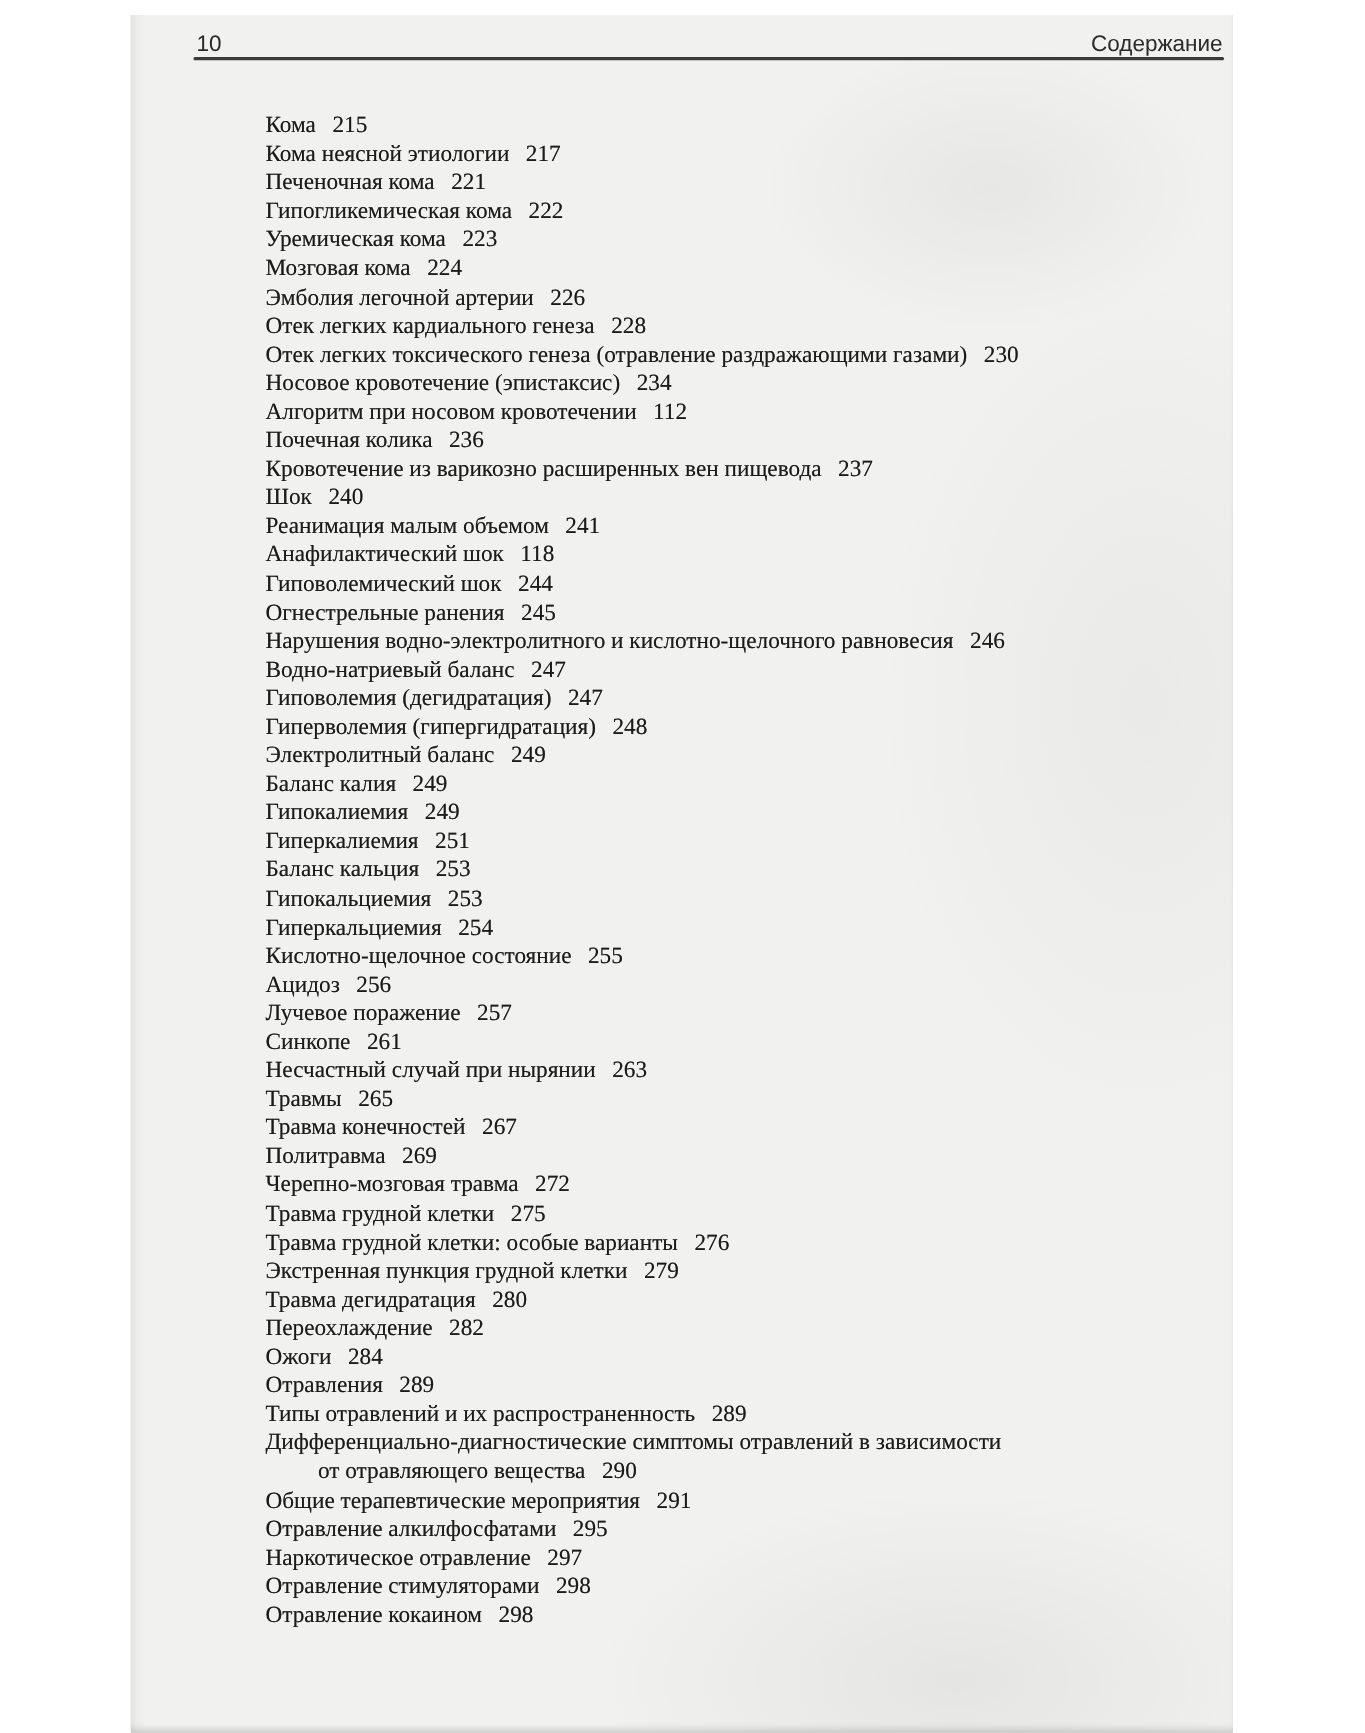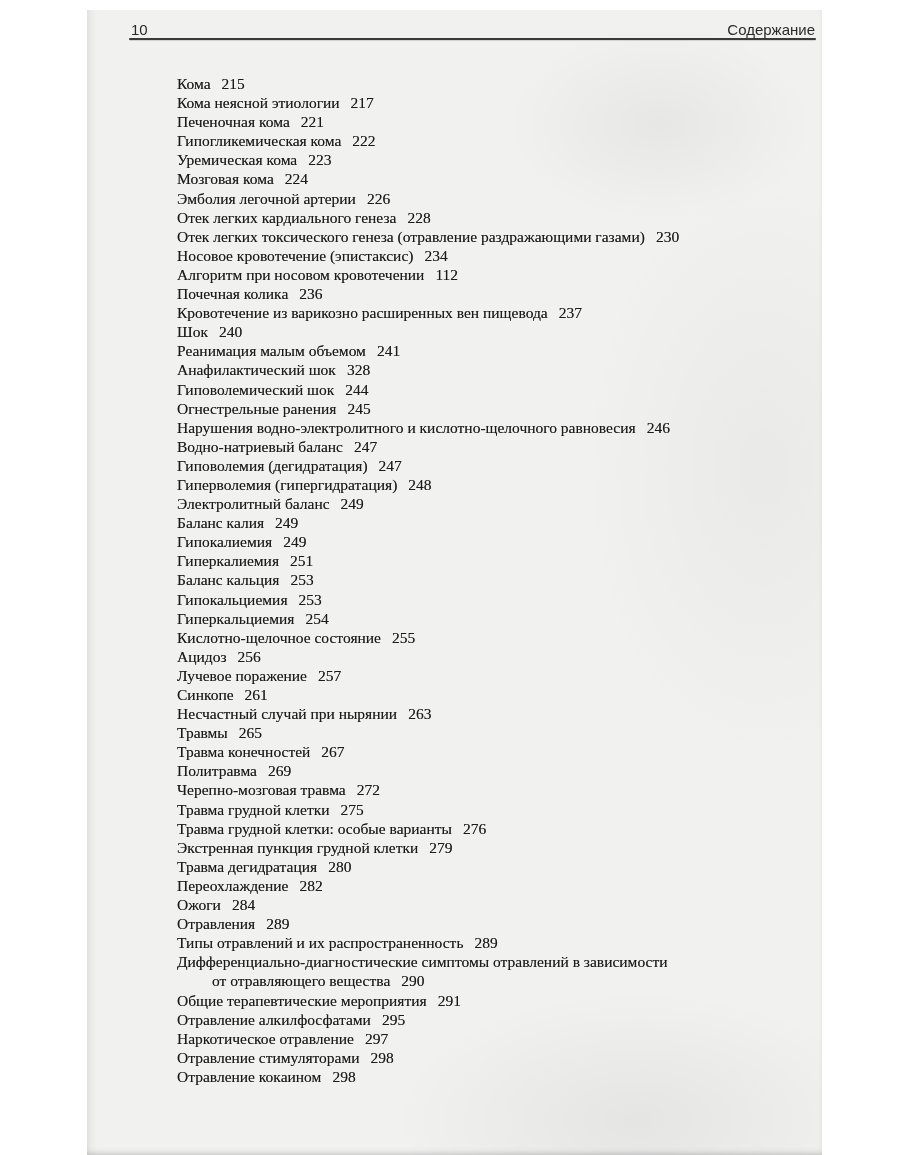--- a/index.html
+++ b/index.html
@@ -87,21 +87,21 @@
       <div class="toc-line"><span class="t">Мозговая кома</span><span class="pg">224</span></div>
       <div class="toc-line"><span class="t">Эмболия легочной артерии</span><span class="pg">226</span></div>
       <div class="toc-line"><span class="t">Отек легких кардиального генеза</span><span class="pg">228</span></div>
       <div class="toc-line"><span class="t">Отек легких токсического генеза (отравление раздражающими газами)</span><span class="pg">230</span></div>
       <div class="toc-line"><span class="t">Носовое кровотечение (эпистаксис)</span><span class="pg">234</span></div>
       <div class="toc-line"><span class="t">Алгоритм при носовом кровотечении</span><span class="pg">112</span></div>
       <div class="toc-line"><span class="t">Почечная колика</span><span class="pg">236</span></div>
       <div class="toc-line"><span class="t">Кровотечение из варикозно расширенных вен пищевода</span><span class="pg">237</span></div>
       <div class="toc-line"><span class="t">Шок</span><span class="pg">240</span></div>
       <div class="toc-line"><span class="t">Реанимация малым объемом</span><span class="pg">241</span></div>
-      <div class="toc-line"><span class="t">Анафилактический шок</span><span class="pg">328</span></div>
+      <div class="toc-line"><span class="t">Анафилактический шок</span><span class="pg">118</span></div>
       <div class="toc-line"><span class="t">Гиповолемический шок</span><span class="pg">244</span></div>
       <div class="toc-line"><span class="t">Огнестрельные ранения</span><span class="pg">245</span></div>
       <div class="toc-line"><span class="t">Нарушения водно-электролитного и кислотно-щелочного равновесия</span><span class="pg">246</span></div>
       <div class="toc-line"><span class="t">Водно-натриевый баланс</span><span class="pg">247</span></div>
       <div class="toc-line"><span class="t">Гиповолемия (дегидратация)</span><span class="pg">247</span></div>
       <div class="toc-line"><span class="t">Гиперволемия (гипергидратация)</span><span class="pg">248</span></div>
       <div class="toc-line"><span class="t">Электролитный баланс</span><span class="pg">249</span></div>
       <div class="toc-line"><span class="t">Баланс калия</span><span class="pg">249</span></div>
       <div class="toc-line"><span class="t">Гипокалиемия</span><span class="pg">249</span></div>
       <div class="toc-line"><span class="t">Гиперкалиемия</span><span class="pg">251</span></div>

